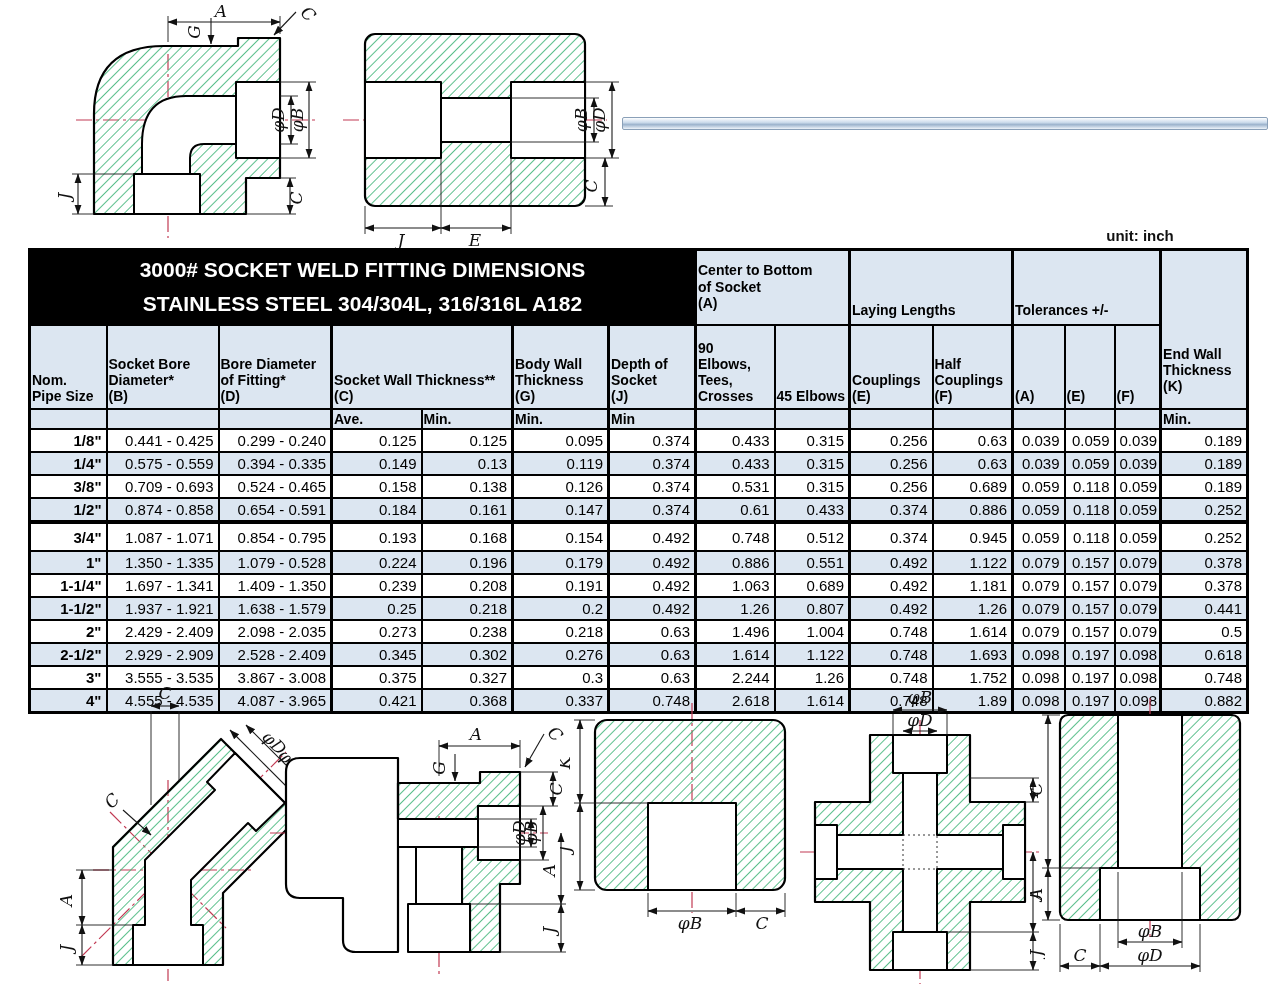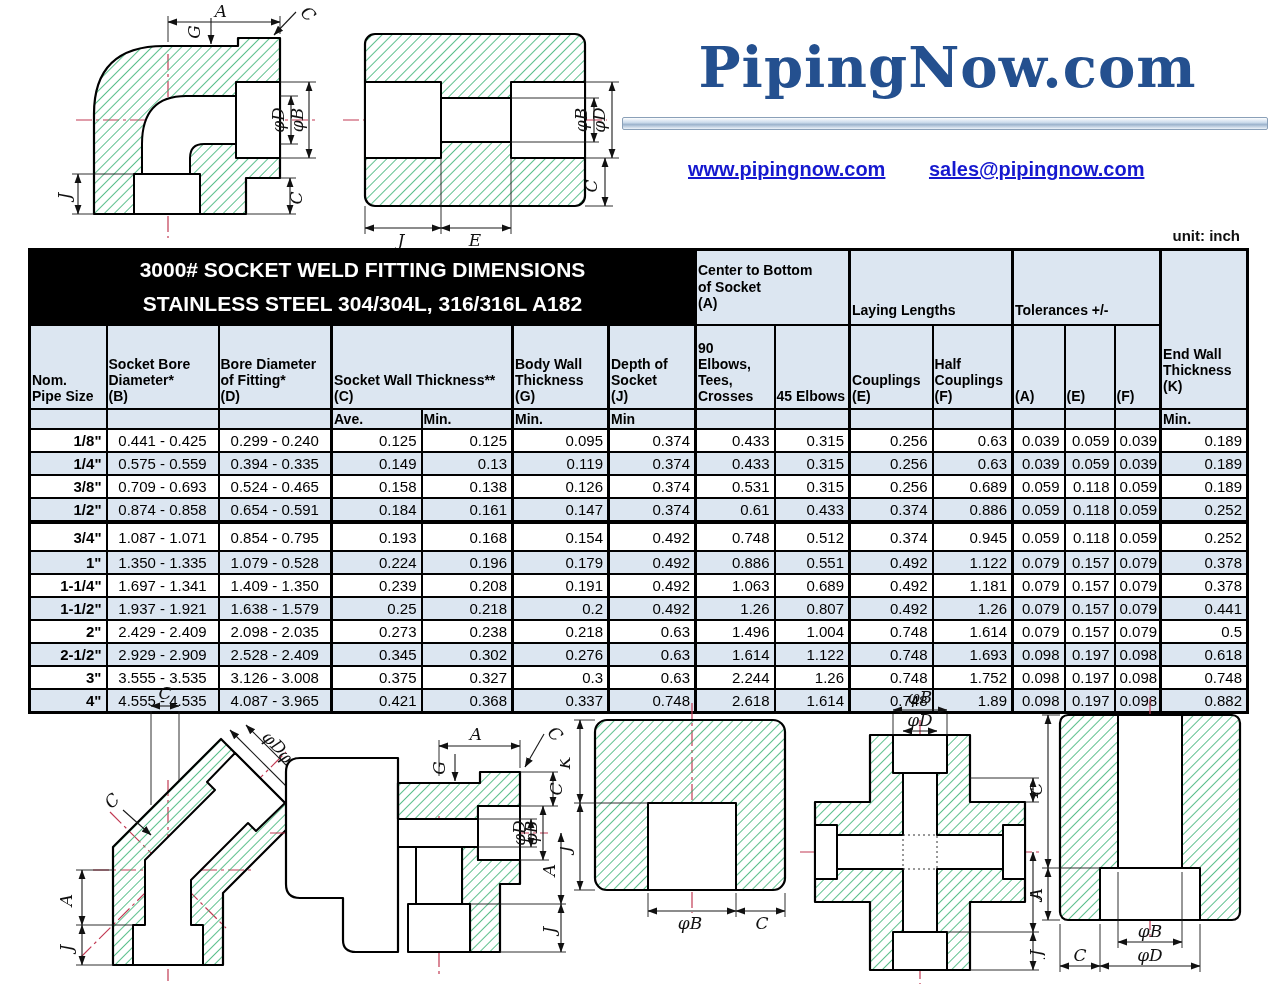--- a/index.html
+++ b/index.html
@@ -7,39 +7,39 @@
         font-family:"Liberation Sans",sans-serif;}
   
   #logo{position:absolute;left:625px;top:34px;width:645px;text-align:center;
         font-family:"DejaVu Serif",serif;font-weight:bold;font-size:56px;
         color:#24508f;letter-spacing:1px;white-space:nowrap;}
   #logo-bar{position:absolute;left:622px;top:117px;width:644px;height:11px;
         border:1px solid #8aa0b8;border-radius:2px;
         background:linear-gradient(180deg,#fdfeff 0%,#cddcec 40%,#9db4cd 60%,#eef4fa 100%);}
   #links{position:absolute;left:688px;top:158px;font-size:20px;font-weight:bold;white-space:nowrap;}
   #links a{color:#1518cf;text-decoration:underline;margin-right:38px;}
-  #unit-label{position:absolute;left:1040px;top:227px;width:200px;text-align:right;
+  #unit-label{position:absolute;left:1040px;top:227px;width:200px;text-align:center;
         font-size:15px;font-weight:bold;color:#111;}
   
   #tblwrap{position:absolute;left:28px;top:248px;border-radius:25px;}
   table{border-collapse:collapse;table-layout:fixed;width:1218px;border:3px solid #000;}
   th,td{border:2px solid #000;overflow:hidden;}
   th{background:#dce6f1;font-size:14px;font-weight:bold;color:#000;
      white-space:pre-line;line-height:1.15;vertical-align:bottom;padding:2px 1px 4px;text-align:left;}
   .title-cell{background:#000;color:#fff;font-size:21px;vertical-align:middle;
      text-align:center;line-height:1.6;white-space:pre-line;}
   .grp{border-left-width:3px;}
   tr.hr1{height:64px;} tr.hr2{height:84px;} tr.hr3{height:14px;}
   tr.hr3 th{font-size:14px;padding:1px;vertical-align:middle;}
   td{font-size:15px;padding:0 4px;height:21px;background:#fff;}
   tr.alt td{background:#dce6f1;}
   tr.tall td{height:26px;}
   tr.group-end td{border-bottom-width:4px;}
   .c-size{font-weight:bold;text-align:right;}
-  .c-left{text-align:center;}
+  .c-left{text-align:right;}
   .c-num{text-align:right;}
   .valign-b{vertical-align:bottom;padding-bottom:6px;}
   
   .drw{position:absolute;}
   .bodyshape{fill:url(#hatch);stroke:#000;stroke-width:2.2;stroke-linejoin:round;}
   .plain{fill:#fff;stroke:#000;stroke-width:2.2;stroke-linejoin:round;}
   .bore{fill:#fff;stroke:#000;stroke-width:2;stroke-linejoin:round;}
   .cl{stroke:#c23b54;stroke-width:1.2;fill:none;stroke-dasharray:16 4 3 4;}
   .dim{stroke:#1a1a1a;stroke-width:1.1;fill:none;}
   .ext{stroke:#1a1a1a;stroke-width:0.9;fill:none;}
@@ -56,26 +56,21 @@
     <defs>
       <pattern id="hatch" patternUnits="userSpaceOnUse" width="7" height="7" patternTransform="rotate(45)">
         <line x1="0" y1="0" x2="0" y2="7" stroke="#33b06f" stroke-width="1.6"></line>
       </pattern>
       <marker id="arr" viewBox="0 0 10 10" refX="9.5" refY="5" markerWidth="9" markerHeight="9" orient="auto-start-reverse">
         <path d="M0,1.4 L10,5 L0,8.6 Z" fill="#111"></path>
       </marker>
     </defs>
   </svg>
 
-  <div id="logo">PipingNow.com</div>
   <div id="logo-bar"></div>
-  <div id="links">
-    <a href="#">www.pipingnow.com</a>
-    <a href="#">sales@pipingnow.com</a>
-  </div>
   <div id="unit-label">unit: inch</div>
 
   <svg class="drw" style="left:28px;top:2px" width="300" height="242" viewBox="0 0 300 242">
     <line class="cl" x1="48" y1="118" x2="288" y2="118"></line>
     <line class="cl" x1="140" y1="52" x2="140" y2="236"></line>
     <path class="bodyshape" d="M 66,212 L 66,112 Q 66,44 136,44 L 210,44 L 210,36 L 252,36 L 252,176 L 218,176 L 218,212 Z"></path>
     <rect class="bore" x="208" y="80" width="44" height="76"></rect>
     <path class="bore" d="M 208,94 L 158,94 Q 114,94 114,142 L 114,172 L 162,172 L 162,156 Q 162,142 176,142 L 208,142 Z"></path>
     <rect class="bore" x="106" y="172" width="66" height="40"></rect>
 
@@ -380,21 +375,21 @@
             <td class="c-num grp">0.748</td>
             <td class="c-num">1.693</td>
             <td class="c-num grp">0.098</td>
             <td class="c-num">0.197</td>
             <td class="c-num">0.098</td>
             <td class="c-num grp">0.618</td>
           </tr>
           <tr>
             <td class="c-size">3"</td>
             <td class="c-left">3.555 - 3.535</td>
-            <td class="c-left">3.126 - 3.008</td>
+            <td class="c-left">3.867 - 3.008</td>
             <td class="c-num grp">0.375</td>
             <td class="c-num">0.327</td>
             <td class="c-num grp">0.3</td>
             <td class="c-num grp">0.63</td>
             <td class="c-num grp">2.244</td>
             <td class="c-num">1.26</td>
             <td class="c-num grp">0.748</td>
             <td class="c-num">1.752</td>
             <td class="c-num grp">0.098</td>
             <td class="c-num">0.197</td>

